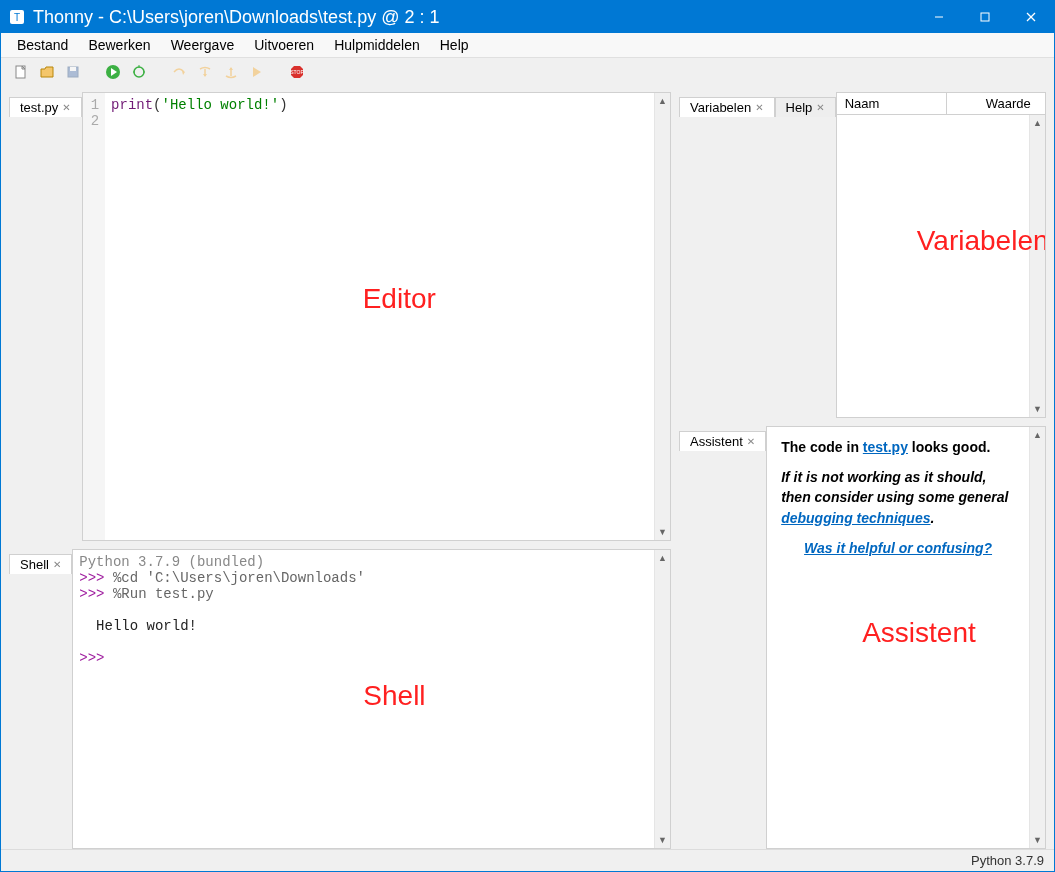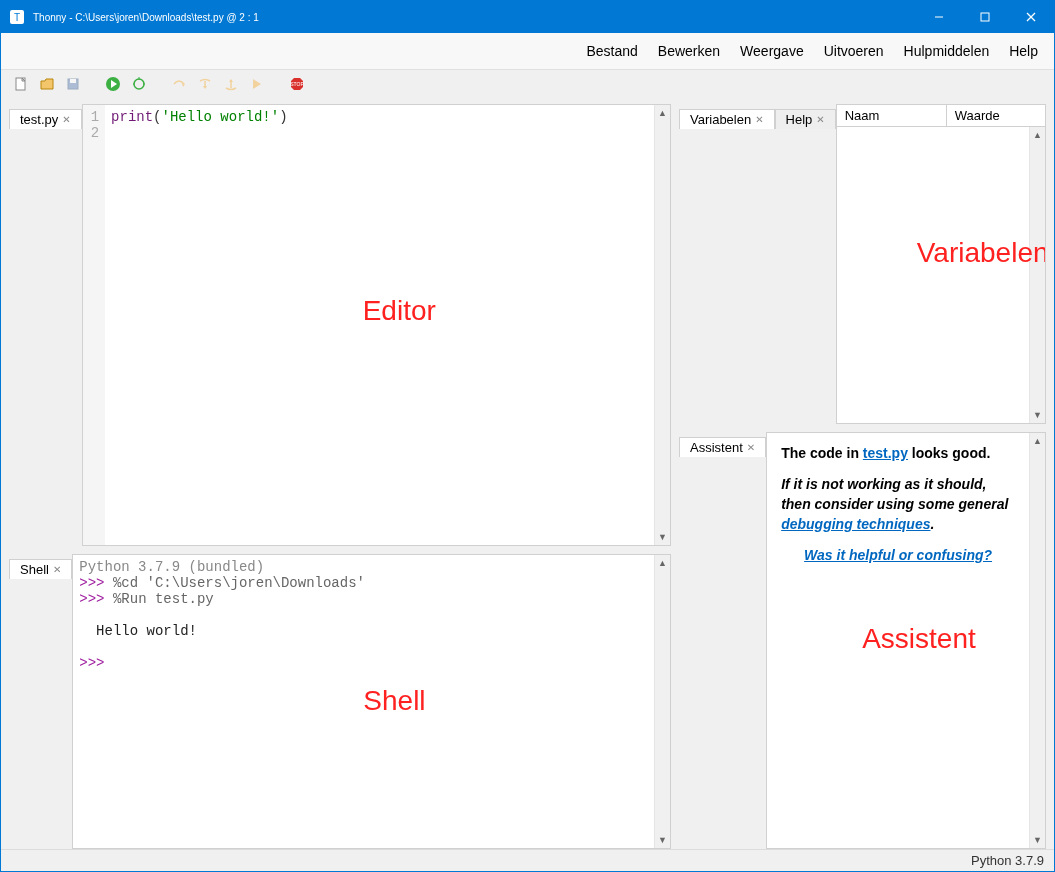--- a/index.html
+++ b/index.html
@@ -17,34 +17,33 @@
 
 .titlebar {
   background: #0078d4;
   color: #fff;
   display: flex;
   align-items: center;
   height: 32px;
   padding-left: 8px;
 }
 .titlebar .app-icon { width: 16px; height: 16px; margin-right: 8px; display:inline-block; }
-.titlebar .title { flex: 1; font-size: 10px; }
+.titlebar .title { flex: 1; font-size: 18px; }
 .titlebar .win-controls { display: flex; }
 .titlebar .win-btn {
   width: 46px; height: 32px; display:flex; align-items:center; justify-content:center;
   color:#fff; cursor:pointer;
 }
 
 .menubar {
   background: #f8f8f8;
   border-bottom: 1px solid #e0e0e0;
   display: flex;
-  padding: 6px 6px;
+  padding: 0 6px;
   font-size: 14px;
-  justify-content: flex-end;
 }
 .menubar .menu-item { padding: 4px 10px; cursor:pointer; }
 
 .toolbar {
   background: #f0f0f0;
   padding: 4px 10px;
   display: flex;
   align-items: center;
   gap: 6px;
 }
@@ -96,21 +95,21 @@
 
 .shell { flex:1; font-family: Consolas, "Courier New", monospace; font-size:14px; padding:4px 6px; white-space:pre; overflow:hidden;}
 .shell .ver { color:#888; }
 .shell .prompt { color:#a020a0; }
 .shell .cd { color:#666; }
 .shell .out { color:#222; }
 
 .var-header { display:flex; border-bottom:1px solid #d0d0d0; font-size:13px; }
 .var-header div { padding:3px 8px; border-right:1px solid #d0d0d0; }
 .var-header div:first-child { flex:0 0 110px; }
-.var-header div:last-child { flex:1; border-right:none; }
+.var-header div:last-child { flex:1; border-right:none;margin-left:31px; }
 
 .assistant { padding:10px 14px; font-size:14px; line-height:1.45; }
 .assistant a { color:#0067c0; text-decoration:underline; }
 .assistant .para2 { font-style:italic; margin-top:10px; }
 .assistant .helpful { text-align:center; margin-top:10px; }
 .assistant .helpful a { font-style:italic; }
 
 .annotation {
   position:absolute; color:#ff2020; font-size:28px; font-weight:400;
   pointer-events:none; font-family:"Segoe UI", sans-serif;

